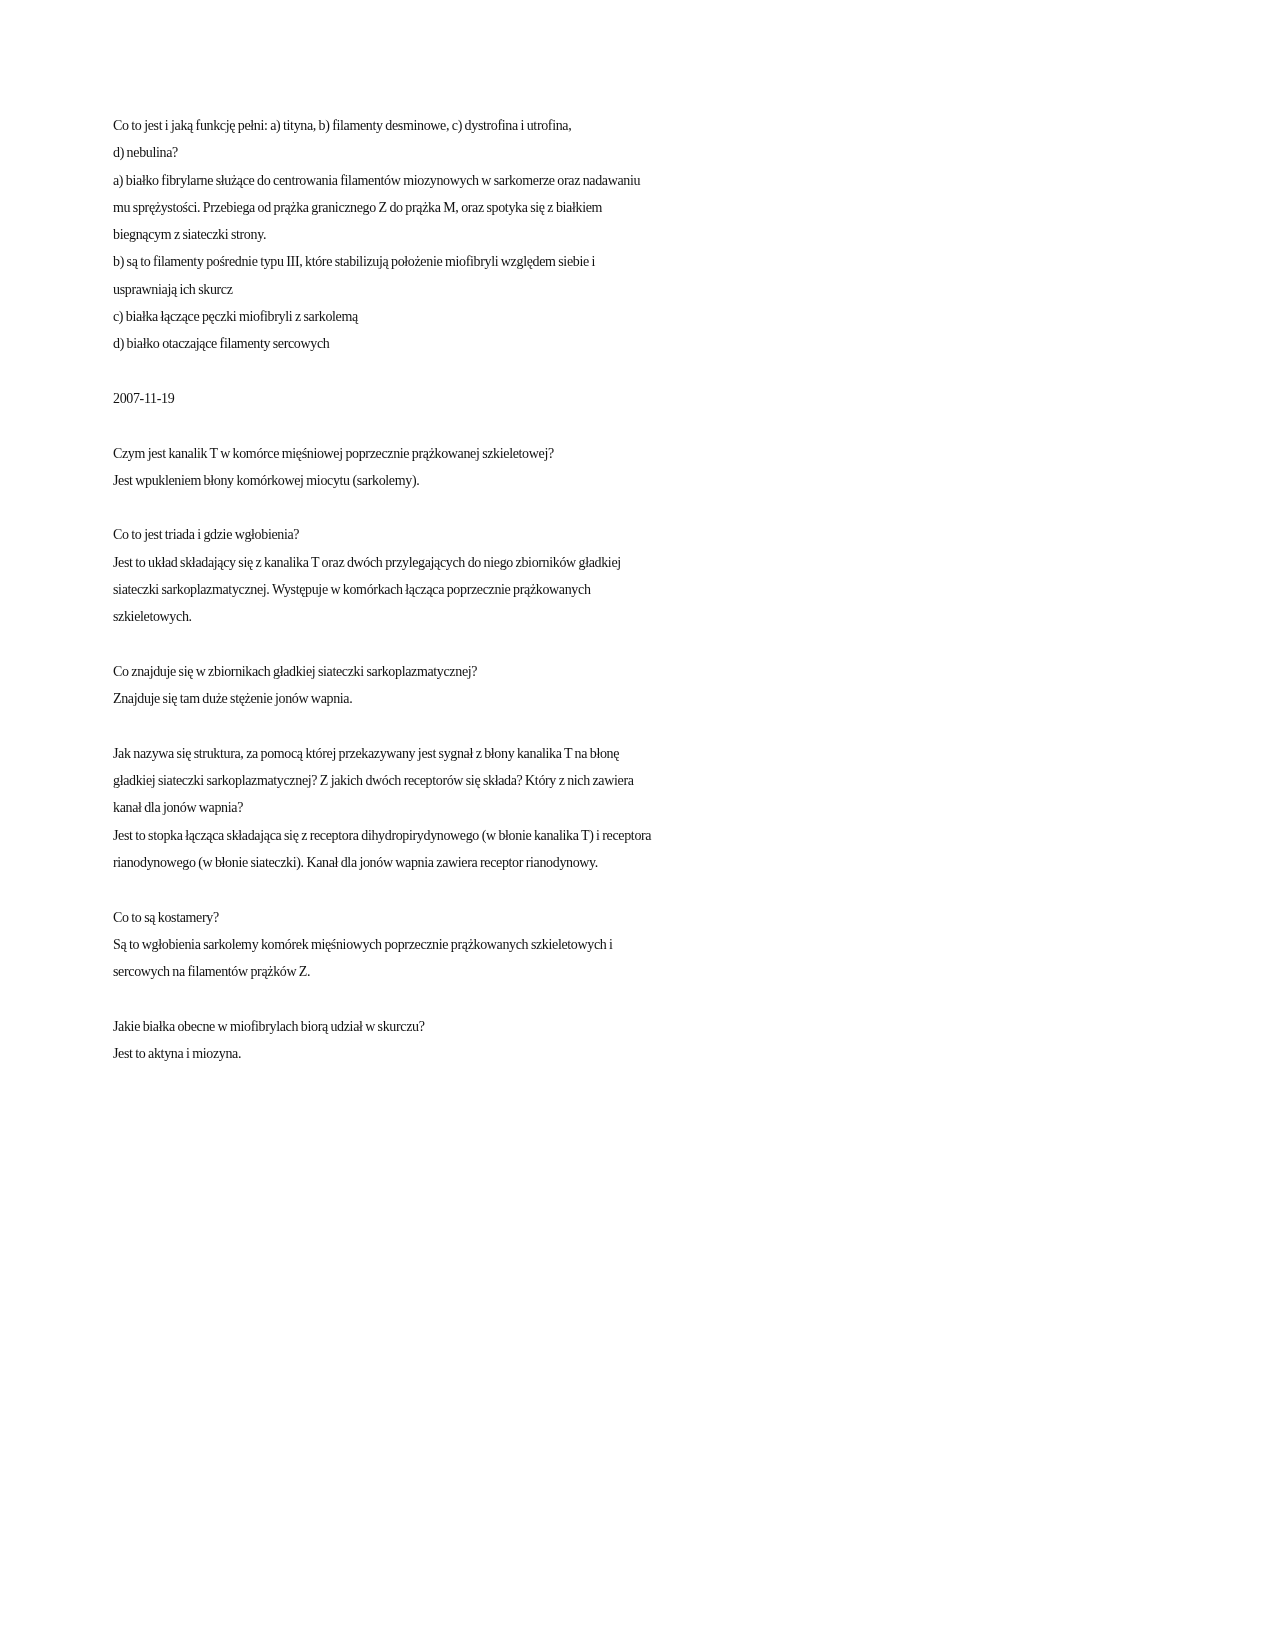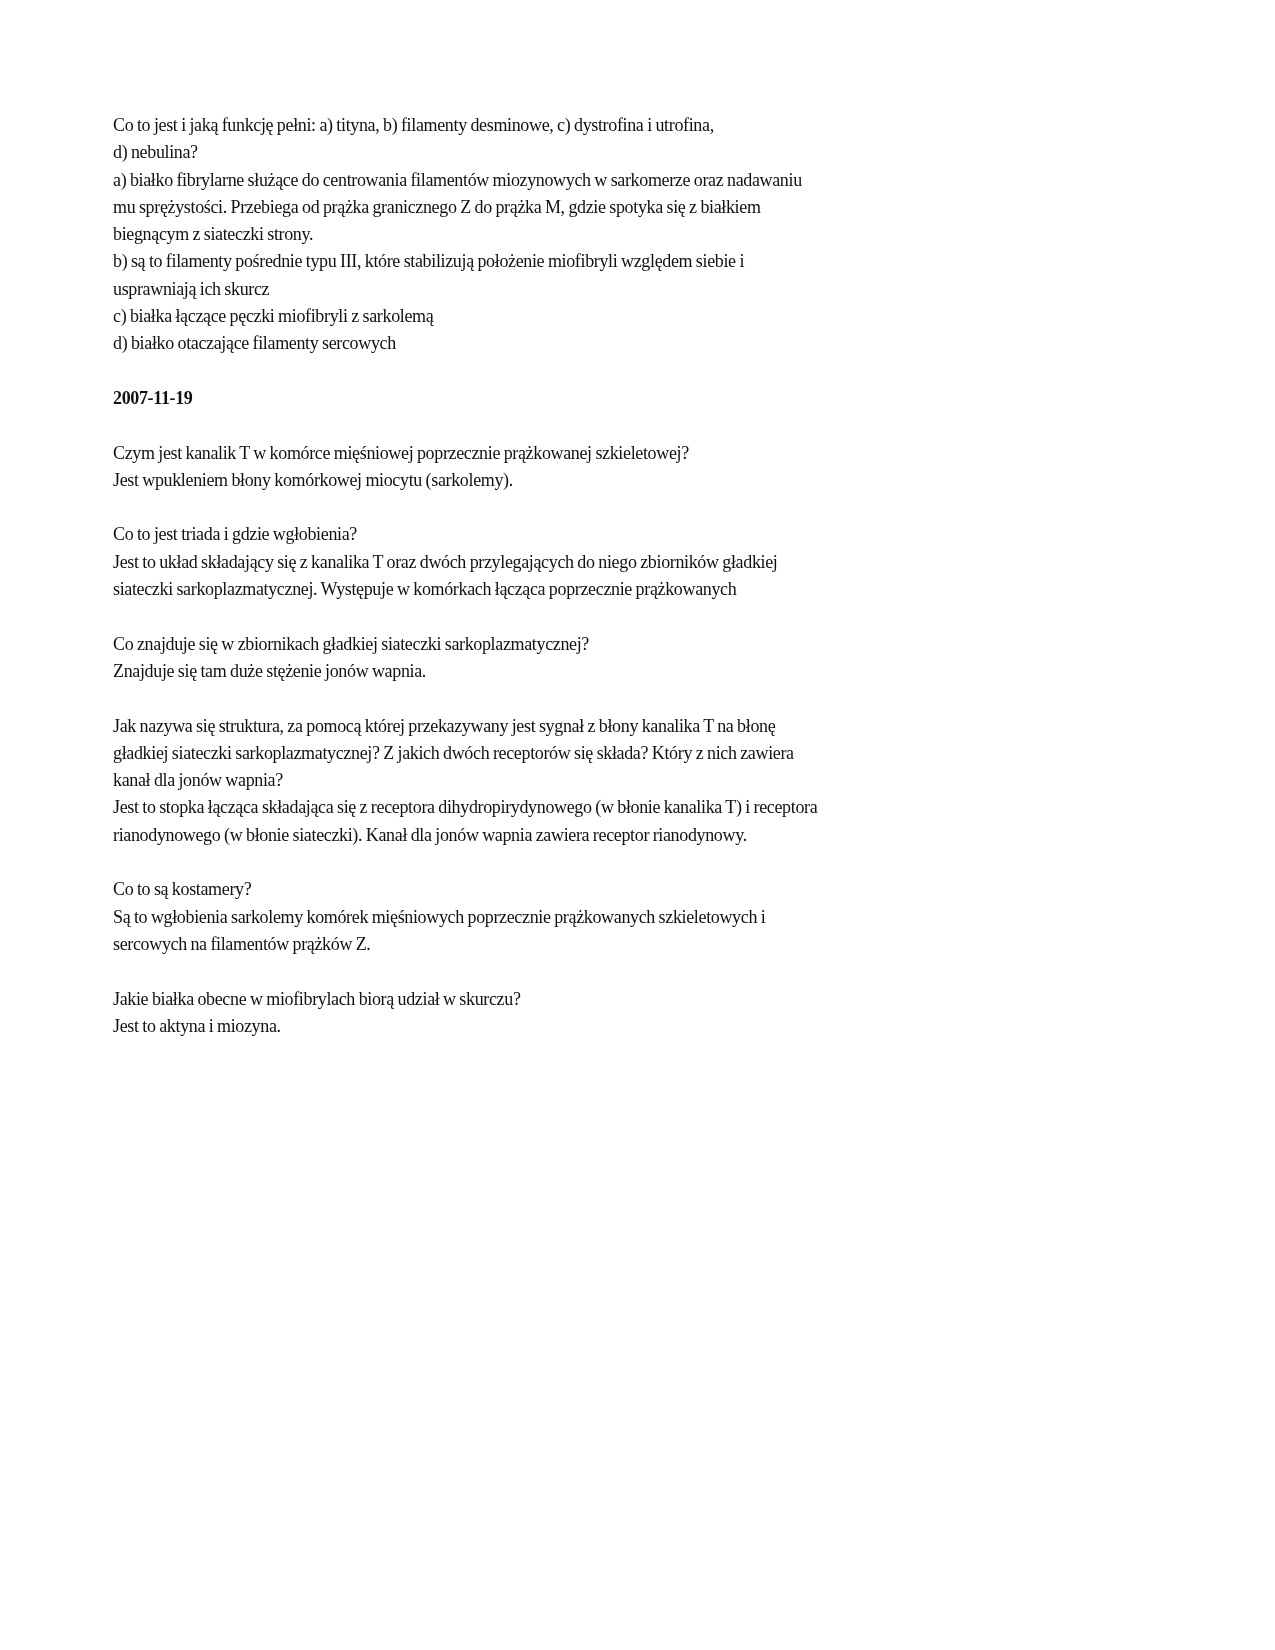--- a/index.html
+++ b/index.html
@@ -12,49 +12,49 @@
       height: 1650px;
       position: relative;
       overflow: hidden;
     }
     .page {
       position: absolute;
       left: 113px;
       top: 112px;
       width: 1040px;
       font-family: "Liberation Serif", "DejaVu Serif", serif;
-      font-size: 18px;
+      font-size: 14px;
       line-height: 27.3px;
       color: #111111;
       letter-spacing: -0.35px;
       word-spacing: -0.5px;
     }
     .line {
       display: block;
       white-space: nowrap;
       height: 27.3px;
     }
     .blank {
       display: block;
       height: 27.3px;
     }
     .date {
-      font-weight: bold;
+      font-weight: normal;
     }
   </style>
 </head>
 <body>
 
 <div class="page">
 
   <div>
     <span class="line">Co to jest i jaką funkcję pełni: a) tityna, b) filamenty desminowe, c) dystrofina i utrofina,</span>
     <span class="line">d) nebulina?</span>
     <span class="line">a) białko fibrylarne służące do centrowania filamentów miozynowych w sarkomerze oraz nadawaniu</span>
-    <span class="line">mu sprężystości. Przebiega od prążka granicznego Z do prążka M, gdzie spotyka się z białkiem</span>
+    <span class="line">mu sprężystości. Przebiega od prążka granicznego Z do prążka M, oraz spotyka się z białkiem</span>
     <span class="line">biegnącym z siateczki strony.</span>
     <span class="line">b) są to filamenty pośrednie typu III, które stabilizują położenie miofibryli względem siebie i</span>
     <span class="line">usprawniają ich skurcz</span>
     <span class="line">c) białka łączące pęczki miofibryli z sarkolemą</span>
     <span class="line">d) białko otaczające filamenty sercowych</span>
   </div>
 
   <span class="blank"></span>
 
   <span class="line date">2007-11-19</span>
@@ -65,20 +65,21 @@
     <span class="line">Czym jest kanalik T w komórce mięśniowej poprzecznie prążkowanej szkieletowej?</span>
     <span class="line">Jest wpukleniem błony komórkowej miocytu (sarkolemy).</span>
   </div>
 
   <span class="blank"></span>
 
   <div>
     <span class="line">Co to jest triada i gdzie wgłobienia?</span>
     <span class="line">Jest to układ składający się z kanalika T oraz dwóch przylegających do niego zbiorników gładkiej</span>
     <span class="line">siateczki sarkoplazmatycznej. Występuje w komórkach łącząca poprzecznie prążkowanych</span>
+    <span class="line">szkieletowych.</span>
   </div>
 
   <span class="blank"></span>
 
   <div>
     <span class="line">Co znajduje się w zbiornikach gładkiej siateczki sarkoplazmatycznej?</span>
     <span class="line">Znajduje się tam duże stężenie jonów wapnia.</span>
   </div>
 
   <span class="blank"></span>

